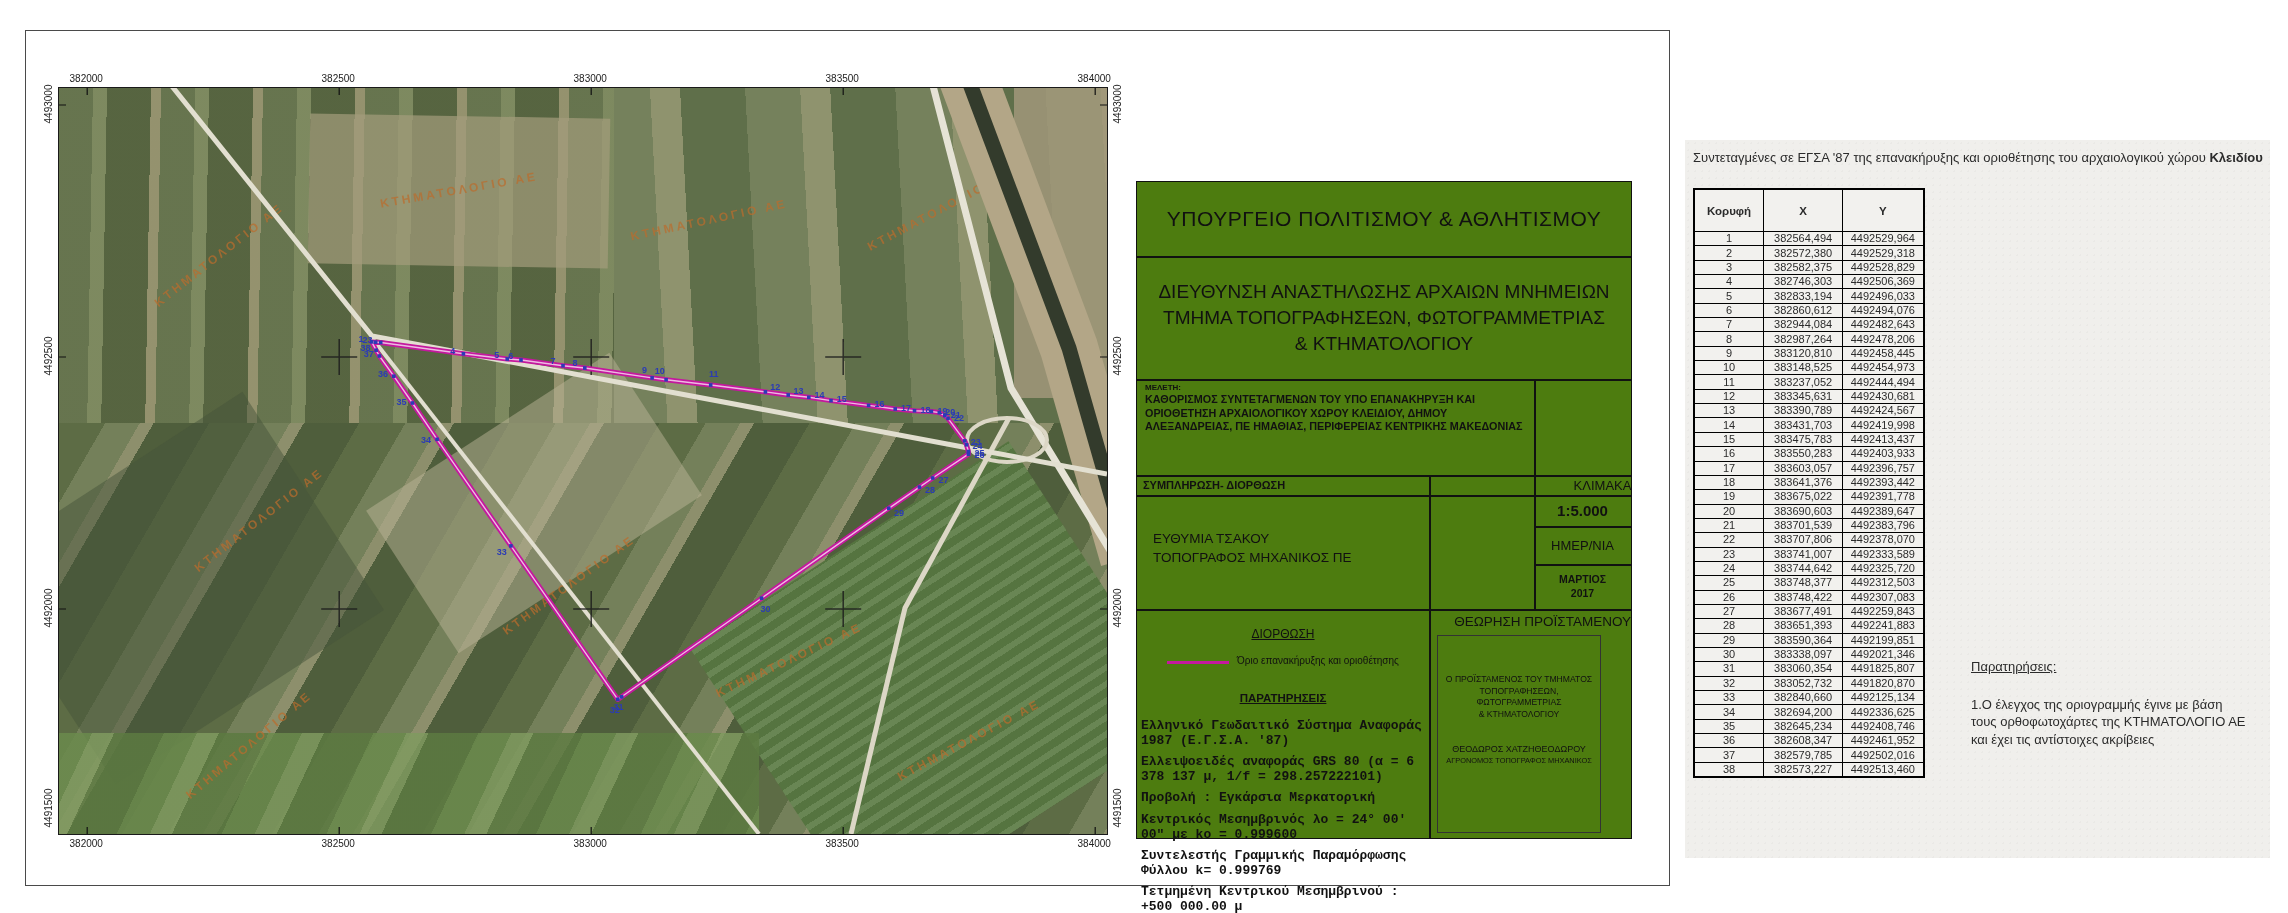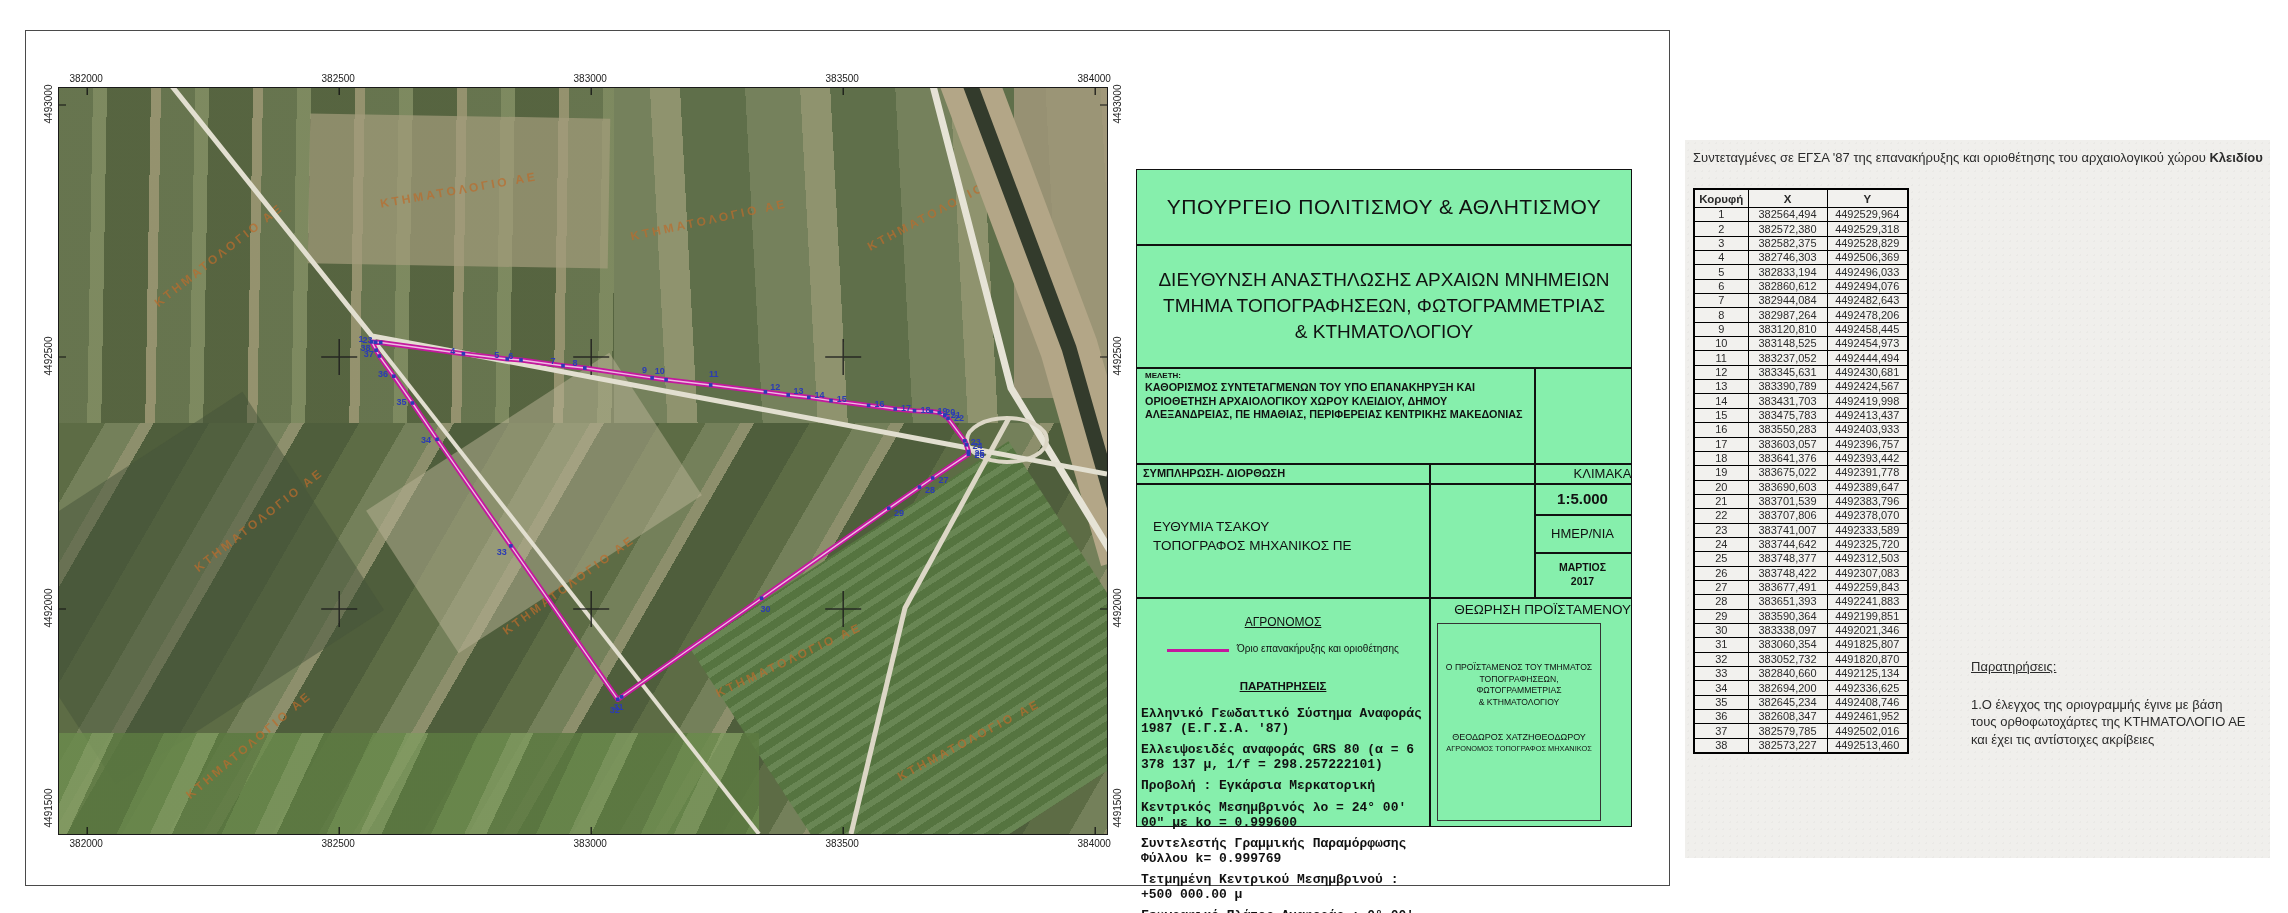--- a/index.html
+++ b/index.html
@@ -31,22 +31,22 @@
 
   .wm{position:absolute;font-size:12px;font-weight:bold;color:rgba(187,108,45,.72);
       letter-spacing:3px;white-space:nowrap;pointer-events:none;}
 
   .map-frame svg{position:absolute;left:0;top:0;}
 
   .glabel{position:absolute;font-size:10px;color:#222;transform:translate(-50%,-50%);white-space:nowrap;}
   .glabel.gy{transform:translate(-50%,-50%) rotate(-90deg);}
 
   
-  .tblock{position:absolute;left:1110px;top:138px;width:494px;height:656px;
-          border:1.5px solid #111;background:#86efac;}
+  .tblock{position:absolute;left:1110px;top:150px;width:494px;height:656px;
+          border:1.5px solid #111;background:#4d7c0f;}
   .tblock .hl,.tblock .vl{position:absolute;background:#111;}
   .hl{height:1.5px;} .vl{width:1.5px;}
   .tb-r1{position:absolute;left:0;top:0;width:494px;height:74px;display:flex;
          align-items:center;justify-content:center;font-size:21px;letter-spacing:.5px;}
   .tb-r2{position:absolute;left:0;top:74px;width:494px;height:123px;display:flex;flex-direction:column;
          align-items:center;justify-content:center;font-size:19px;line-height:26px;text-align:center;}
   .tb-r3{position:absolute;left:0;top:197px;width:397px;height:96px;padding:4px 8px;box-sizing:border-box;}
   .tb-melehdr{font-size:8px;font-weight:bold;display:block;}
   .tb-meltext{font-size:10.8px;font-weight:bold;line-height:13.5px;margin-top:1px;}
   .tb-r4l{position:absolute;left:0;top:293px;width:292px;height:20px;font-size:11px;font-weight:bold;
@@ -73,21 +73,21 @@
   .tb-appbox{position:absolute;left:8px;top:26px;width:162px;height:196px;border:1px solid #333;}
   .tb-approle{margin-top:38px;text-align:center;font-size:8.6px;line-height:11.5px;}
   .tb-appname{margin-top:24px;text-align:center;font-size:9px;}
   .tb-appname2{margin-top:2px;text-align:center;font-size:7.4px;}
 
   
   .scan{position:absolute;left:1685px;top:140px;width:585px;height:718px;background:#f0efec;
         background-image:radial-gradient(rgba(0,0,0,.025) 1px,transparent 1px);background-size:7px 7px;color:#2b2b2b;}
   .scan-header{position:absolute;left:8px;top:7px;font-size:13px;line-height:22px;}
   .coords-table{position:absolute;left:8px;top:48px;border-collapse:collapse;border:2.2px solid #000;font-size:11px;}
-  .coords-table th{border:1px solid #000;background:#f2f1ee;font-size:11.5px;font-weight:bold;height:17px;padding:0;margin-top:8px;}
+  .coords-table th{border:1px solid #000;background:#f2f1ee;font-size:11.5px;font-weight:bold;height:17px;padding:12px;margin-top:8px;}
   .coords-table td{border:1px solid #000;background:#f2f1ee;height:13.35px;padding:0;text-align:center;line-height:13px;}
   .remarks{position:absolute;left:286px;top:518px;width:276px;font-size:13px;line-height:17.5px;}
   .remarks-title{text-decoration:underline;margin-bottom:20px;}
 </style>
 </head>
 <body>
 
 <div class="sheet">
 
   <div class="map-frame">
@@ -243,21 +243,21 @@
       <div>ΕΥΘΥΜΙΑ ΤΣΑΚΟΥ</div>
       <div>ΤΟΠΟΓΡΑΦΟΣ ΜΗΧΑΝΙΚΟΣ ΠΕ</div>
     </div>
     <div class="tb-scale">1:5.000</div>
     <div class="tb-datelab">ΗΜΕΡ/ΝΙΑ</div>
     <div class="tb-dateval">
       <div>ΜΑΡΤΙΟΣ</div>
       <div>2017</div>
     </div>
     <div class="tb-legend">
-      <div class="tb-legtitle">ΑΓΡΟΝΟΜΟΣ</div>
+      <div class="tb-legtitle">ΔΙΟΡΘΩΣΗ</div>
       <div class="tb-legrow">
         <span class="tb-legline"></span>
         <span>Όριο επανακήρυξης και οριοθέτησης</span>
       </div>
       <div class="tb-notetitle">ΠΑΡΑΤΗΡΗΣΕΙΣ</div>
       <div class="tb-notes">
           <div>Ελληνικό Γεωδαιτικό Σύστημα Αναφοράς 1987 (Ε.Γ.Σ.Α. '87)</div>
           <div>Ελλειψοειδές αναφοράς GRS 80 (α = 6 378 137 μ, 1/f = 298.257222101)</div>
           <div>Προβολή : Εγκάρσια Μερκατορική</div>
           <div>Κεντρικός Μεσημβρινός λο = 24° 00' 00" με ko = 0.999600</div>

